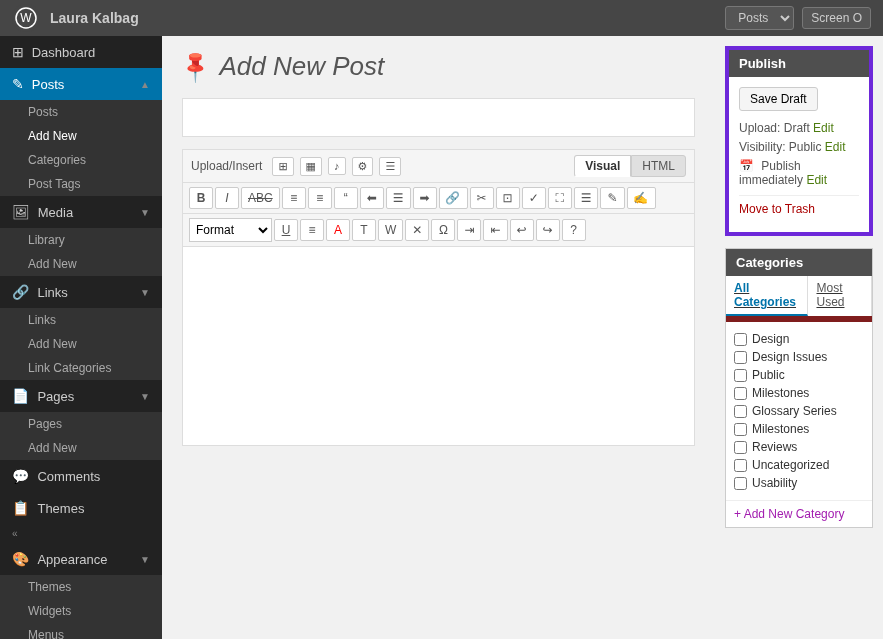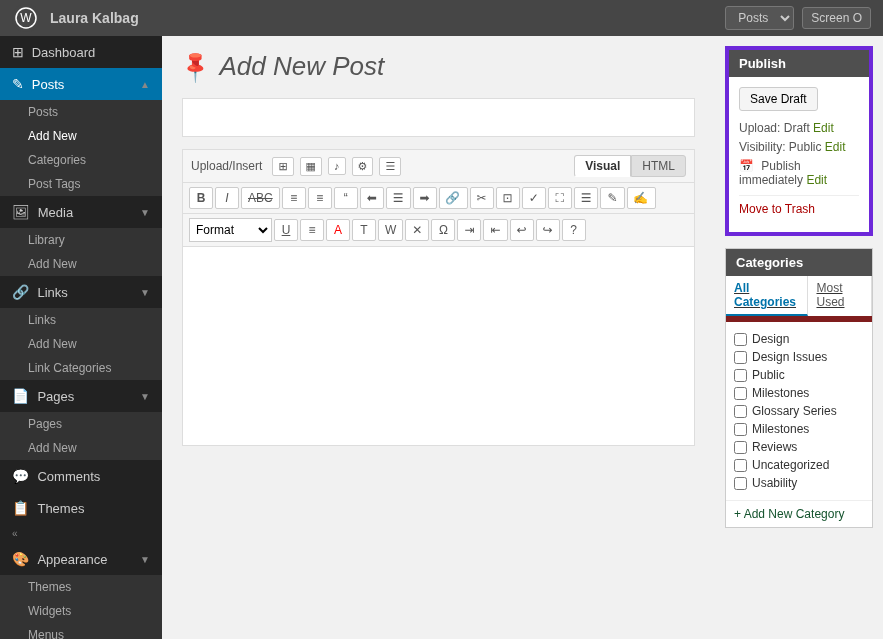--- a/index.html
+++ b/index.html
@@ -235,21 +235,21 @@
     #categories-list { padding: 8px; }
     .cat-item {
       display: flex;
       align-items: center;
       gap: 5px;
       padding: 2px 0;
       font-size: 12px;
     }
     .cat-item input[type=checkbox] { cursor: pointer; }
     #add-new-category {
-      color: #14532d;
+      color: #a21caf;
       font-size: 12px;
       text-decoration: none;
       display: block;
       padding: 6px 8px;
       border-top: 1px solid #eee;
     }
 
     
     .wp-logo-circle {
       width: 24px;

